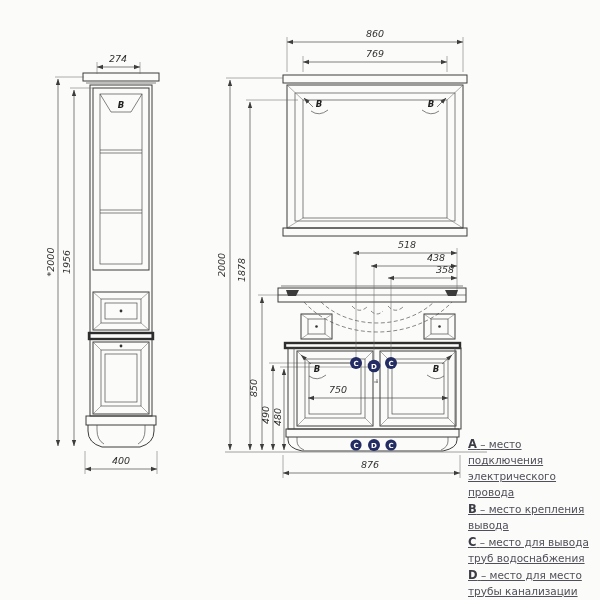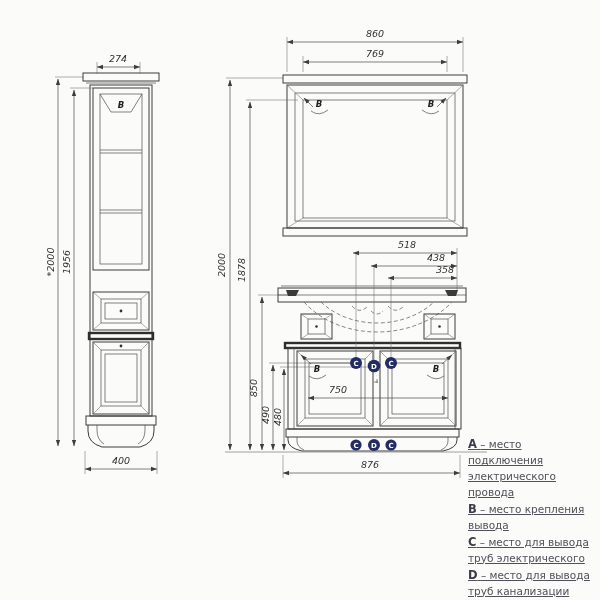--- a/index.html
+++ b/index.html
@@ -256,16 +256,16 @@
     <line class="dim" x1="283" y1="473" x2="460" y2="473" marker-start="url(#arr)" marker-end="url(#arr)"></line>
     <text class="dimtxt" x="370" y="468" text-anchor="middle">876</text>
   </g>
 
   <line x1="225" y1="452" x2="487" y2="452" stroke="#8a8a8a" stroke-width=".8"></line>
 </svg>
 
   <div class="legend">
     <div><b>А</b> <span>– место подключения электрического провода</span></div>
     <div><b>B</b> <span>– место крепления вывода</span></div>
-    <div><b>C</b> <span>– место для вывода труб электрического</span></div>
-    <div><b>D</b> <span>– место для вывода труб канализации</span></div>
+    <div><b>C</b> <span>– место для вывода труб водоснабжения</span></div>
+    <div><b>D</b> <span>– место для место трубы канализации</span></div>
   </div>
 </div>
 
 </body></html>

